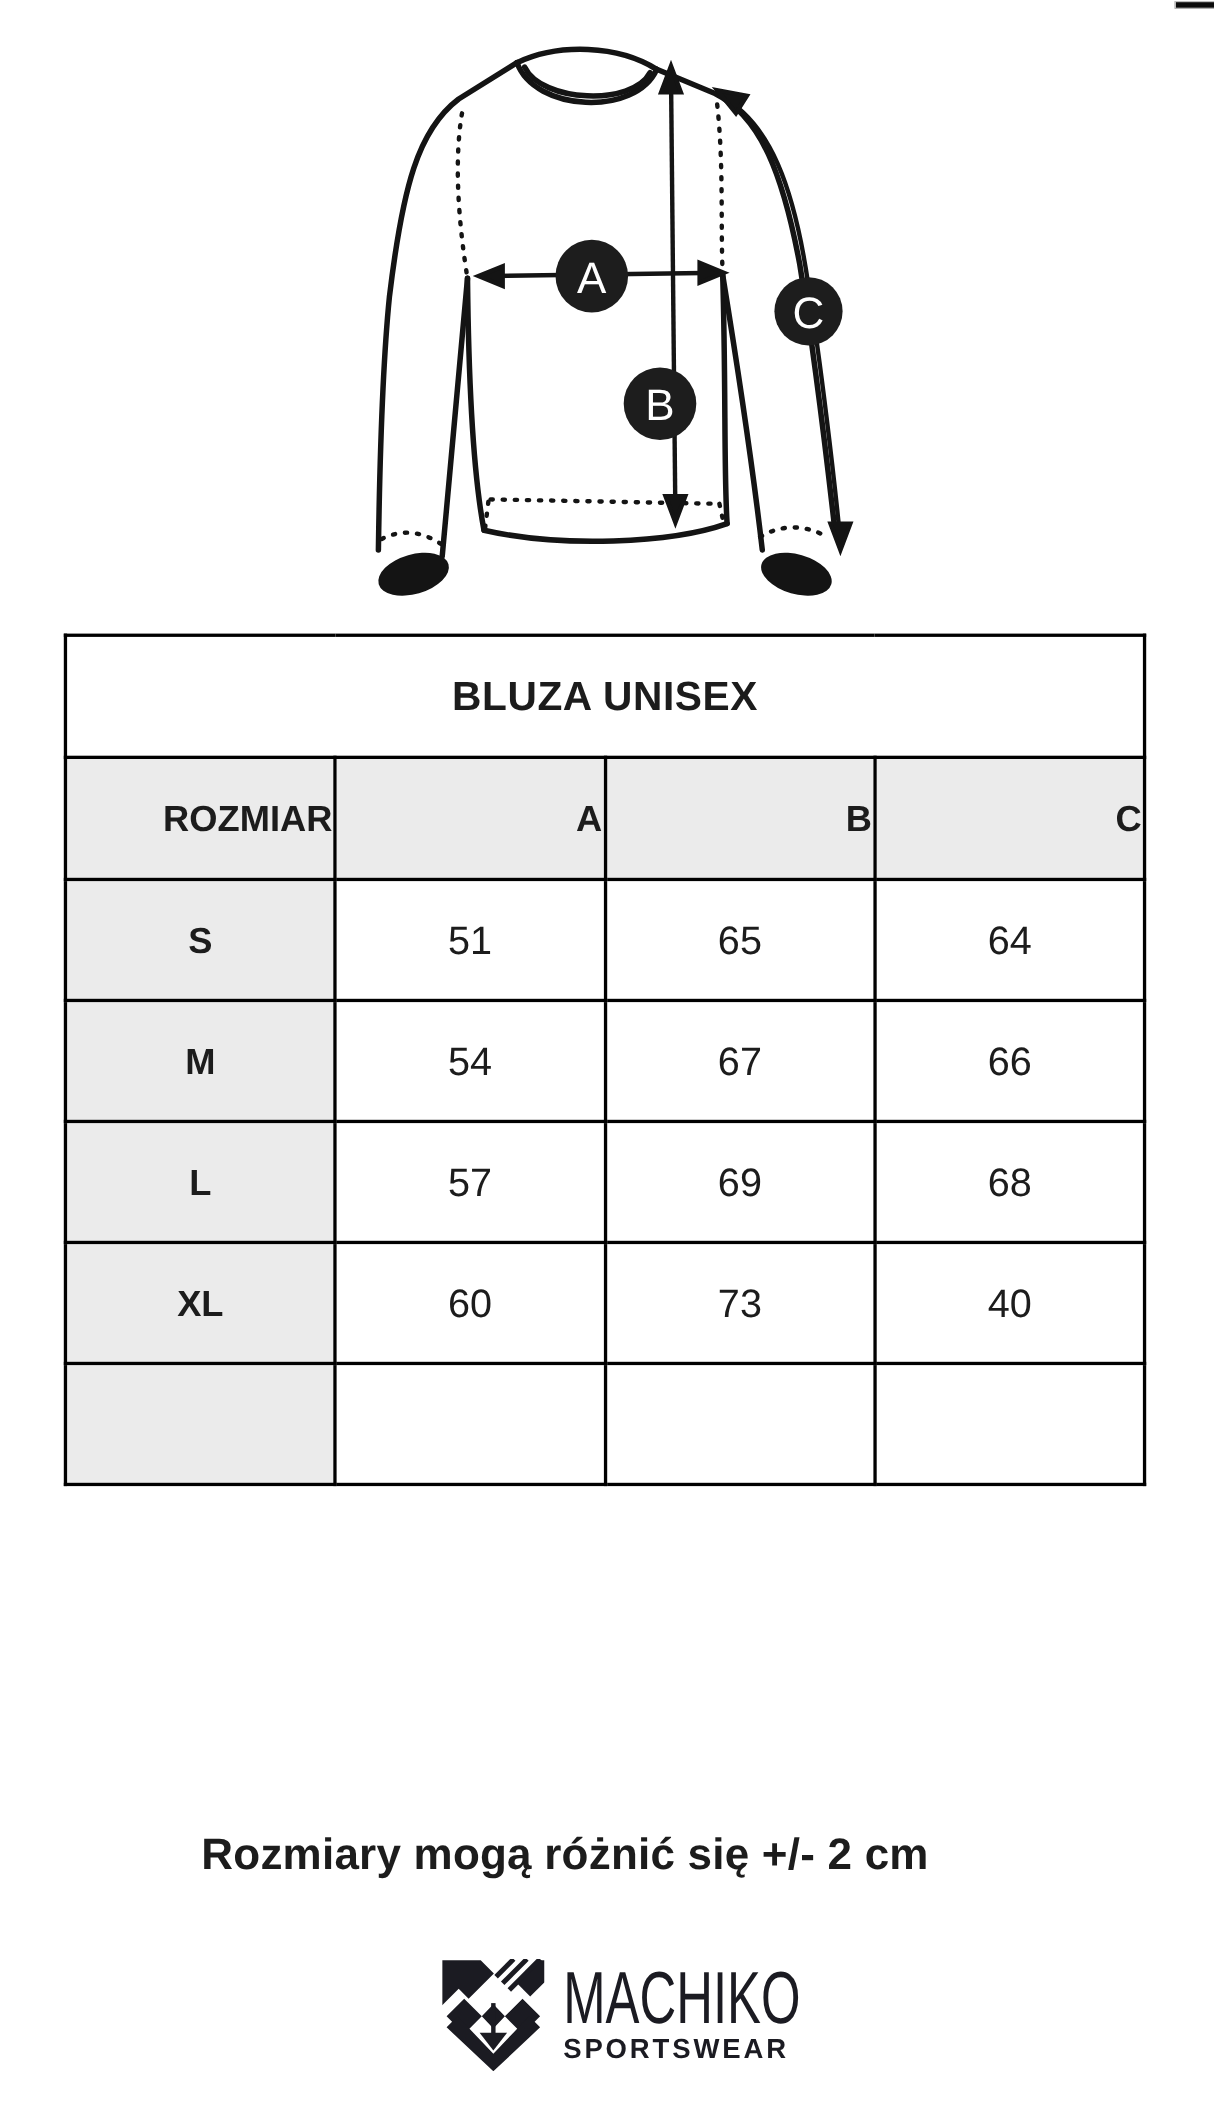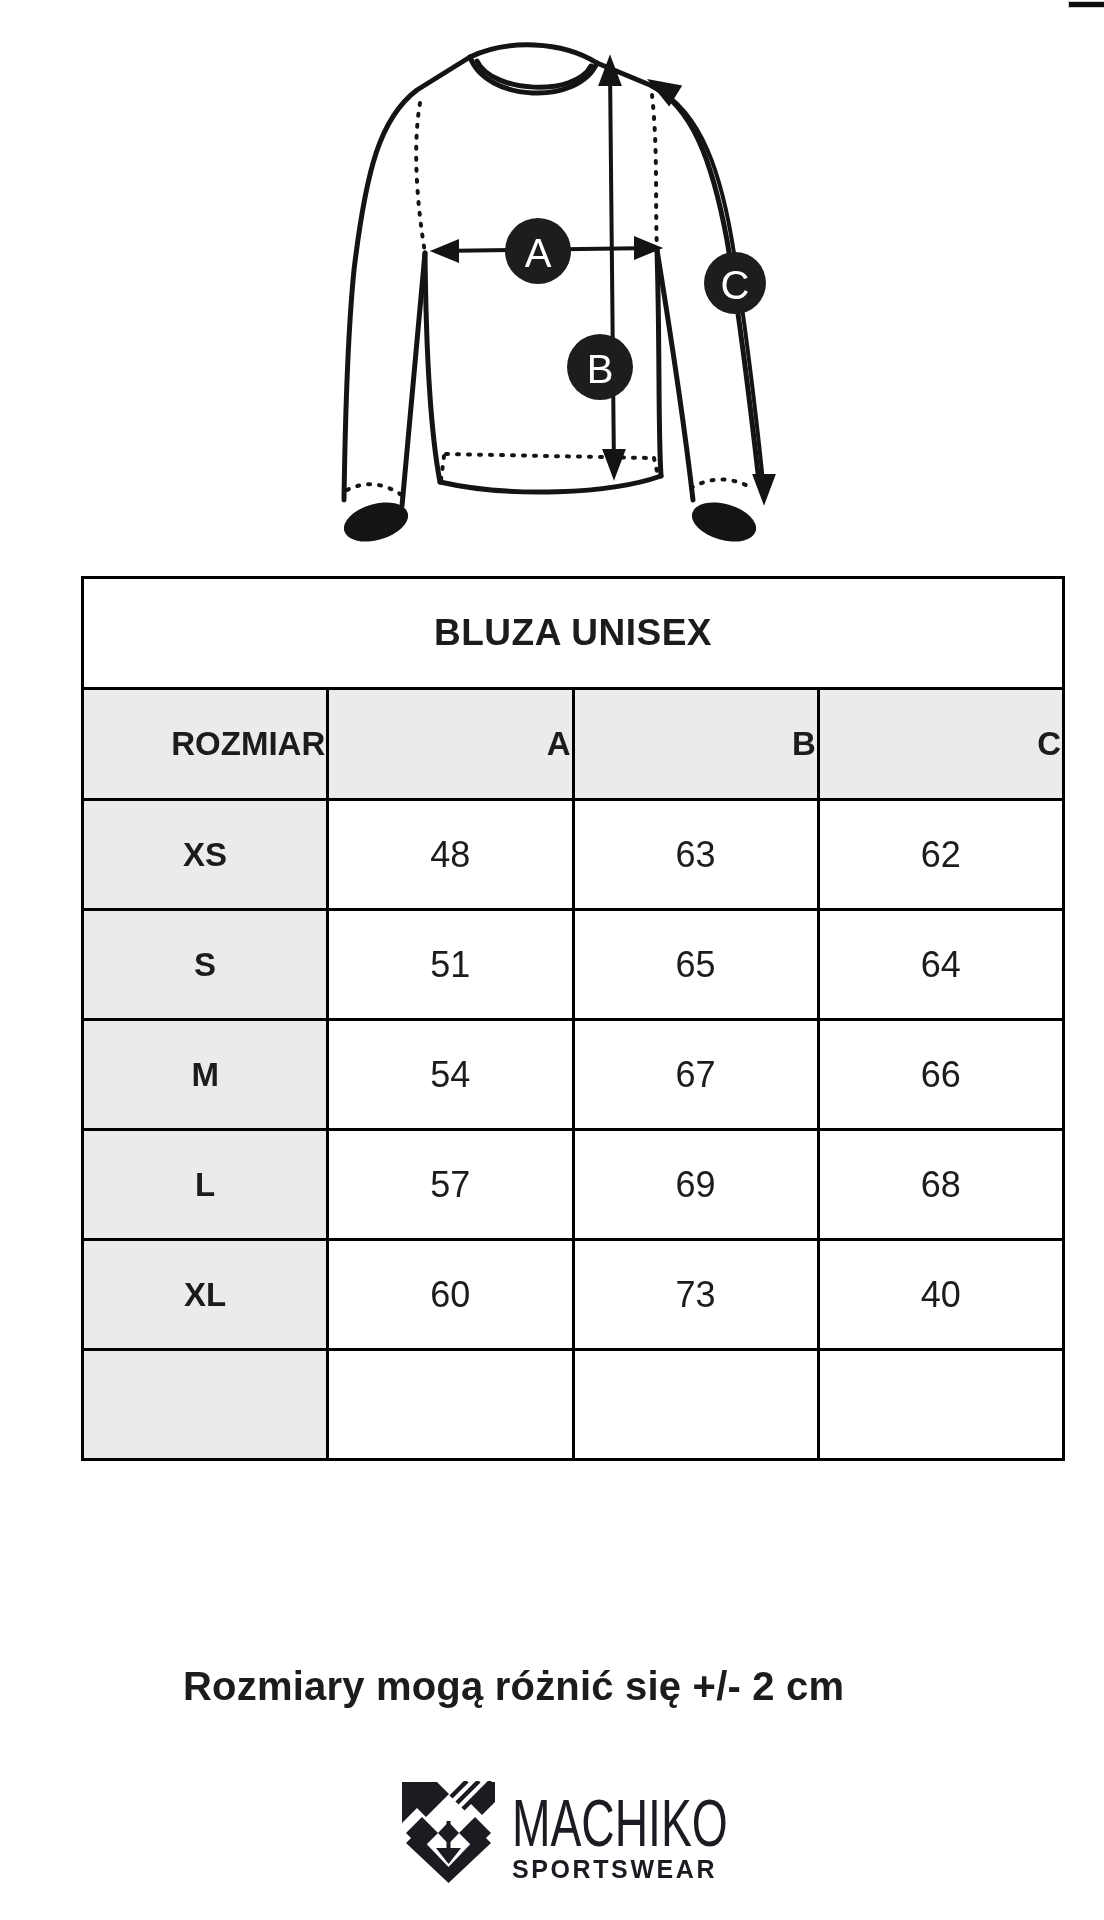--- a/index.html
+++ b/index.html
@@ -6,32 +6,32 @@
   body{font-family:"Liberation Sans",sans-serif;color:#1c1c1c;}
   #canvas{position:relative;width:1104px;height:1920px;background:#ffffff;overflow:hidden;}
 
   
   .artifact-bar{position:absolute;left:1068px;top:1px;width:36px;height:5px;background:#0c0c0c;border:1px solid #cfcfcf;}
 
   
   .diagram{position:absolute;left:280px;top:30px;width:520px;height:525px;}
 
   
-  table.size-chart{position:absolute;left:58px;top:576px;width:984px;border-collapse:collapse;table-layout:fixed;background:#fff;margin-left:23px;}
+  table.size-chart{position:absolute;left:58px;top:576px;width:984px;border-collapse:collapse;table-layout:fixed;background:#fff;}
   table.size-chart td{border:3px solid #000;text-align:center;vertical-align:middle;box-sizing:border-box;overflow:hidden;}
   td.title-cell{height:111px;font-size:37px;font-weight:bold;background:#fff;letter-spacing:.5px;}
   tr.hdr td{height:111px;background:#ebebeb;font-size:33px;font-weight:bold;text-align:right;}
   td.size-cell{background:#ebebeb;font-size:33px;font-weight:bold;}
   td.val-cell{background:#fff;font-size:36px;font-weight:normal;}
   tr.data-row td{height:110px;}
 
   .footnote{position:absolute;left:183px;top:1664px;font-size:40px;font-weight:bold;letter-spacing:.2px;white-space:nowrap;}
 
   
-  .brand{position:absolute;left:402px;top:1781px;display:flex;align-items:flex-end;}
+  .brand{position:absolute;left:402px;top:1781px;display:flex;align-items:center;}
   .brand-icon{width:93px;height:102px;flex:0 0 auto;}
   .brand-text{margin-left:17px;margin-top:3px;color:#1b1b22;}
   .brand-name{display:inline-block;font-size:67px;line-height:54px;font-weight:400;letter-spacing:0;transform:scaleX(.69);transform-origin:left center;white-space:nowrap;}
   .brand-tagline{margin-top:6px;font-size:25px;line-height:27px;font-weight:700;letter-spacing:2.6px;white-space:nowrap;}
 </style>
 </head>
 <body>
 
 <div id="canvas">
 
@@ -98,26 +98,20 @@
         <tr>
       <td class="title-cell" colspan="4">BLUZA UNISEX</td>
     </tr>
     <tr class="hdr">
       <td>ROZMIAR</td>
       <td>A</td>
       <td>B</td>
       <td>C</td>
     </tr>
     <tr class="data-row">
-      <td class="size-cell">XS</td>
-      <td class="val-cell">48</td>
-      <td class="val-cell">63</td>
-      <td class="val-cell">62</td>
-    </tr>
-    <tr class="data-row">
       <td class="size-cell">S</td>
       <td class="val-cell">51</td>
       <td class="val-cell">65</td>
       <td class="val-cell">64</td>
     </tr>
     <tr class="data-row">
       <td class="size-cell">M</td>
       <td class="val-cell">54</td>
       <td class="val-cell">67</td>
       <td class="val-cell">66</td>

